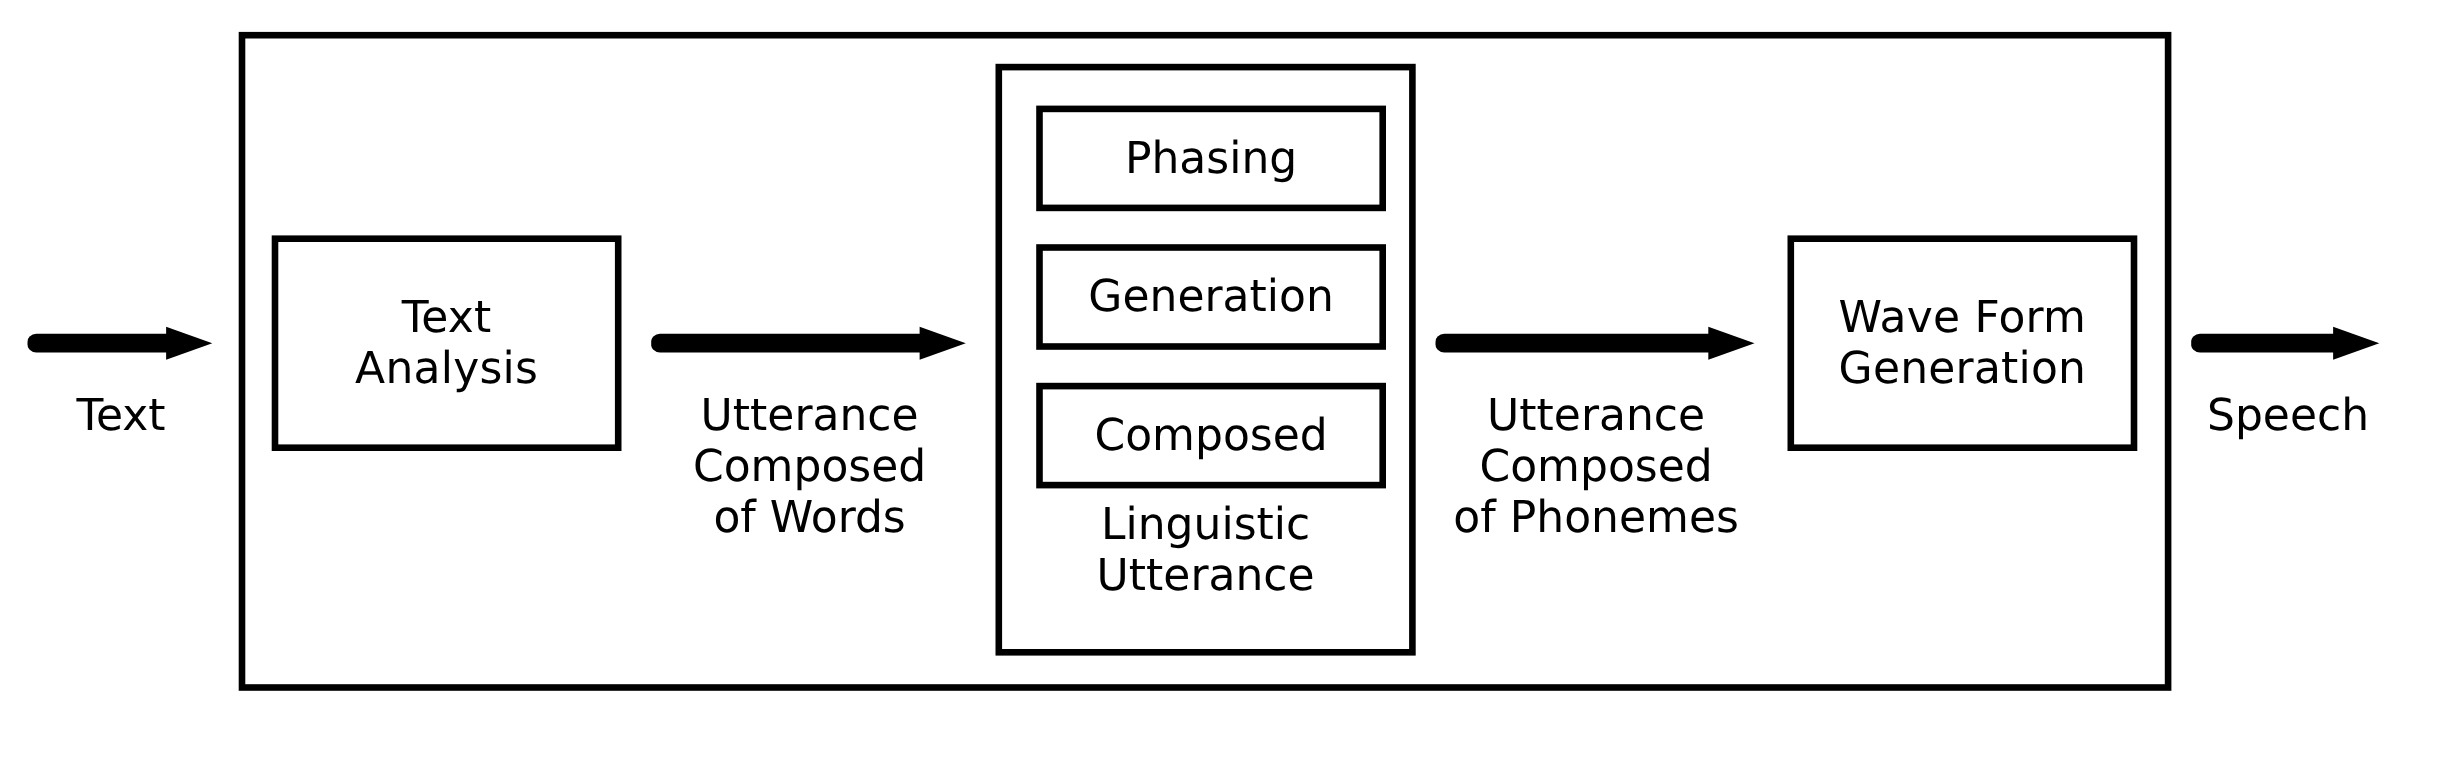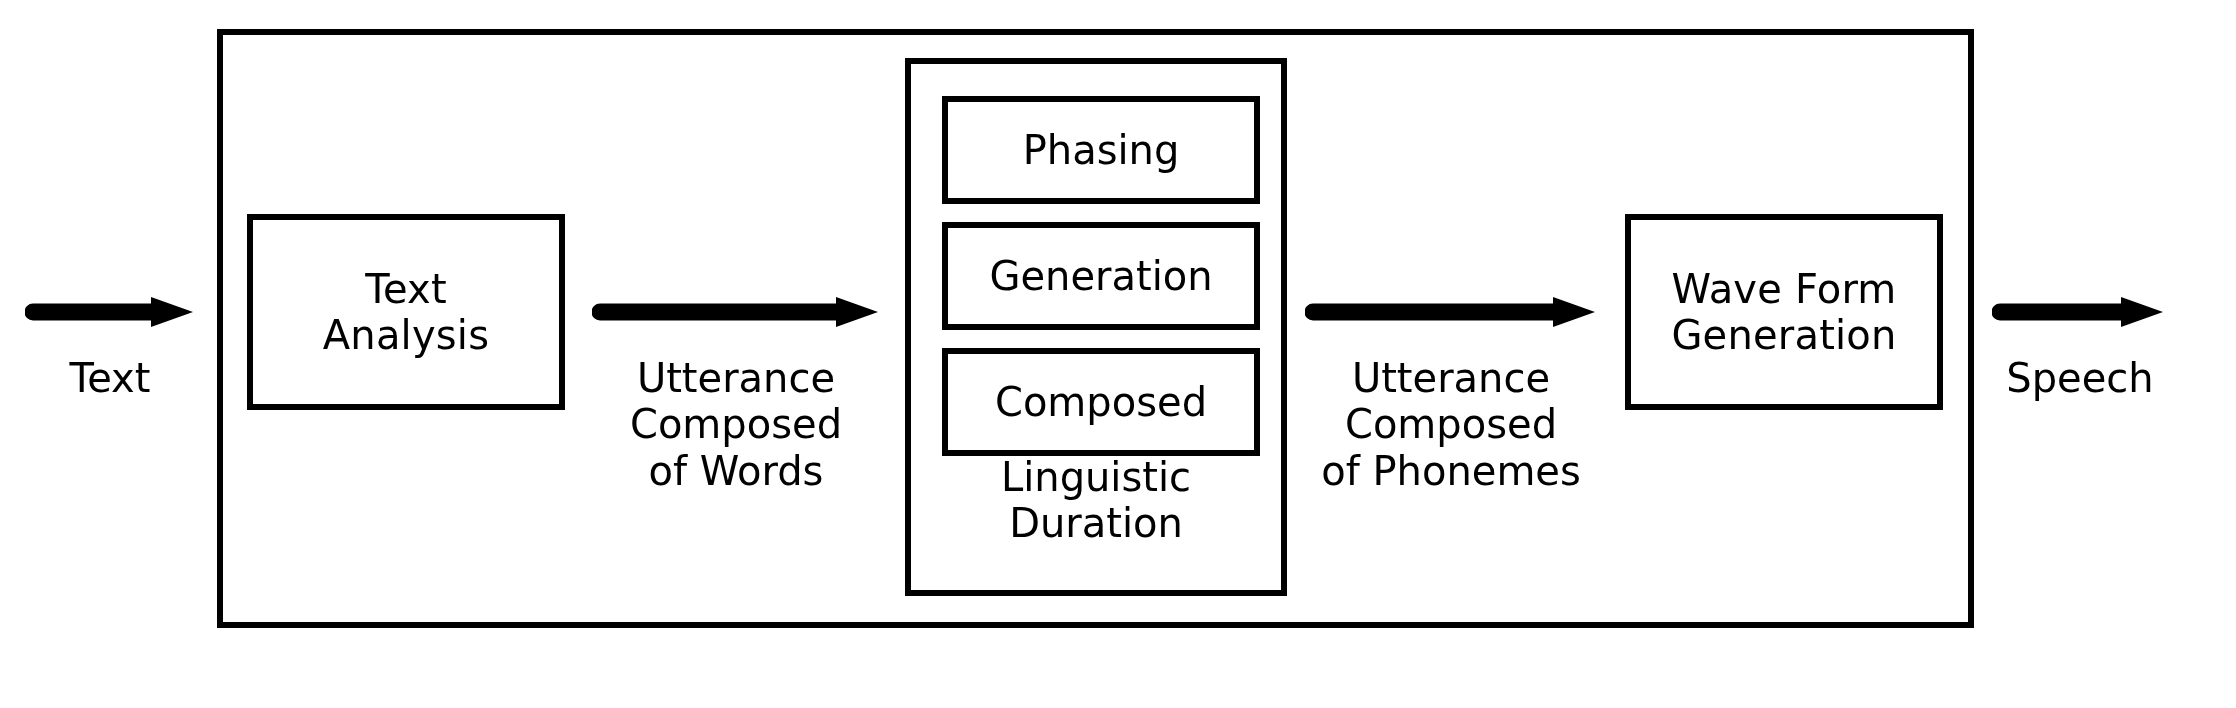--- a/index.html
+++ b/index.html
@@ -69,21 +69,21 @@
     width: 382px;
     height: 538px;
     box-sizing: border-box;
     border: 6px solid #000000;
     background: #ffffff;
   }
   .sub-box {
     position: absolute;
     left: 31px;
     width: 318px;
-    height: 108px;
+    height: 96px;
     box-sizing: border-box;
     border: 6px solid #000000;
     background: #ffffff;
     display: flex;
     align-items: center;
     justify-content: center;
   }
   .sub-box span {
     font-size: 40px;
     color: #000000;
@@ -160,21 +160,21 @@
 
     <div class="sub-box" id="sub-box-1">
       <span>Generation</span>
     </div>
 
     <div class="sub-box" id="sub-box-2">
       <span>Composed</span>
     </div>
 
     <div id="linguistic-group-label">Linguistic
-Duration</div>
+Utterance</div>
   </div>
 
   <div class="arrow" id="arrow-3" style="left:1305px; top:295px; width:292px;">
     <svg width="292" height="34" viewBox="0 0 292 34" aria-hidden="true">
       <path d="M8 17 L254 17" stroke="#000000" stroke-width="17" stroke-linecap="round" fill="none"></path>
       <path d="M248 2 L290 17 L248 32 Z" fill="#000000"></path>
     </svg>
   </div>
   <div class="flow-label" id="label-phonemes" style="left:1291px; top:355px; width:320px;">Utterance
 Composed

